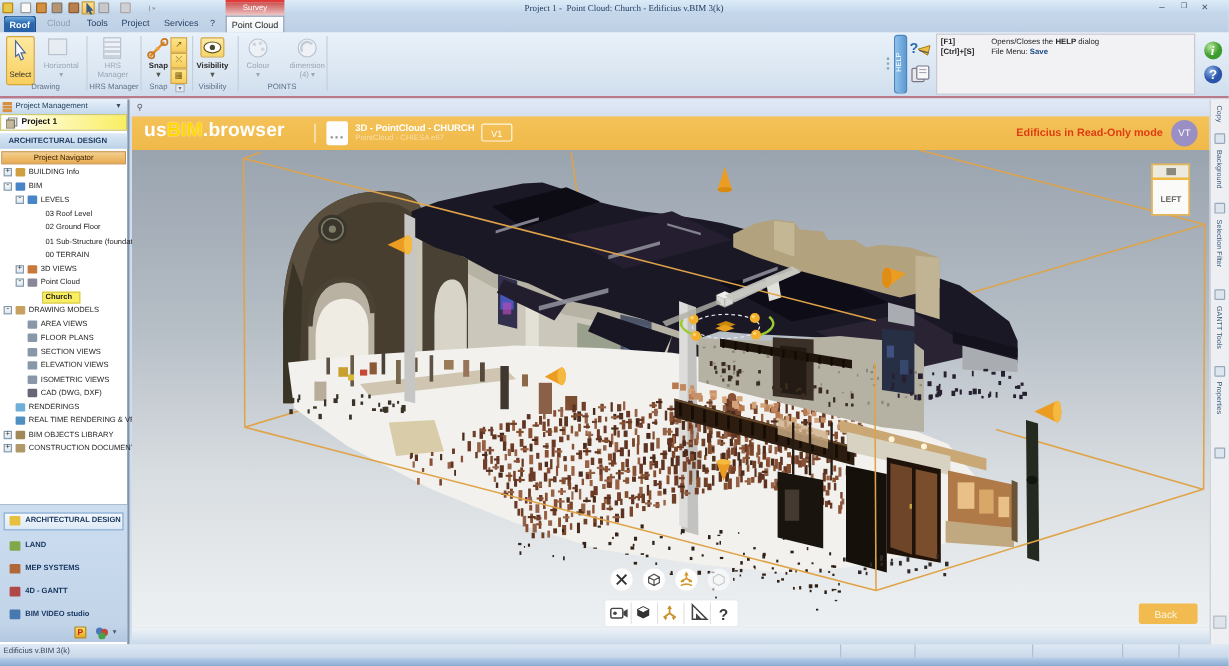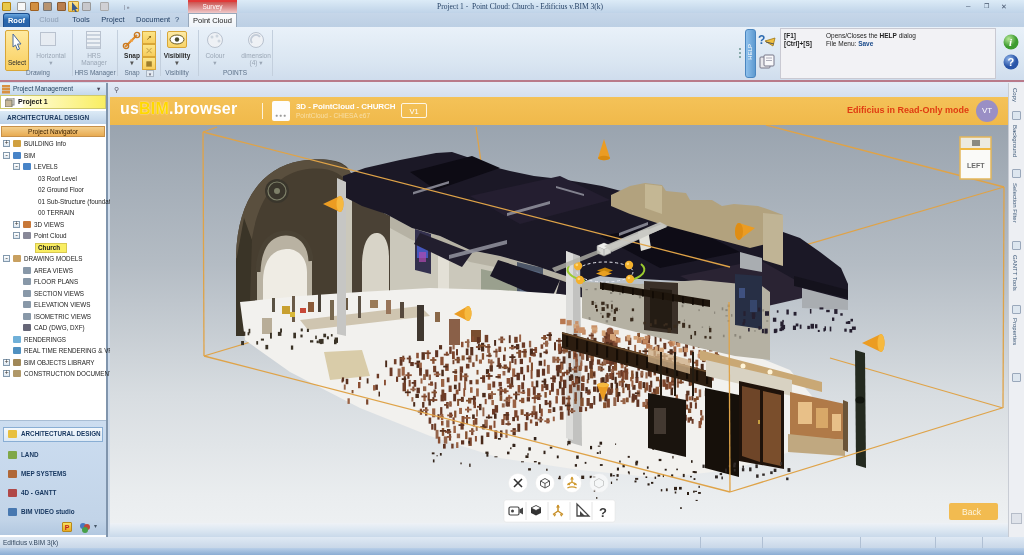--- a/index.html
+++ b/index.html
@@ -55,21 +55,21 @@
 <div class="abs" style="left:966px;top:3px;width:10px;height:7px;font-size:8px;line-height:5px;color:#44536b;">–</div>
 <div class="abs" style="left:984px;top:3px;width:10px;height:7px;font-size:6px;line-height:7px;color:#44536b;">❐</div>
 <div class="abs" style="left:1001px;top:3px;width:10px;height:7px;font-size:7px;line-height:7px;color:#44536b;">✕</div>
 <div class="abs" style="left:962px;top:18px;font-size:6px;color:#556a85;letter-spacing:5px;">▴–□✕</div>
 <div class="abs" id="tabrow"></div>
 <div class="abs" id="surveyhdr">Survey</div>
 <div id="filetab">Roof</div>
 <div class="tabl" style="left:35px;width:28px;color:#8fa0b5;">Cloud</div>
 <div class="tabl" style="left:70px;width:22px;">Tools</div>
 <div class="tabl" style="left:98px;width:30px;">Project</div>
-<div class="tabl" style="left:136px;width:30px;">Document</div>
+<div class="tabl" style="left:136px;width:30px;">Services</div>
 <div class="tabl" style="left:172px;width:10px;">?</div>
 <div id="pcloudtab">Point Cloud</div>
 <div class="abs" id="ribbon"></div>
 <div class="abs" id="ribbonline"></div>
 <div class="abs" id="midband"></div>
 <div class="abs" style="left:114px;top:86px;font-size:7px;color:#556;">⚲</div>
 <div class="abs" style="left:5px;top:30px;width:24px;height:41px;background:linear-gradient(#fee9a0,#f9cf5e);border:1px solid #d8a637;border-radius:2px;"></div>
 <svg class="abs" style="left:10px;top:33px;" width="14" height="18">
       <path d="M3 1 L11 11 L7.5 11 L9.5 16 L7.5 17 L5.5 12 L3 14 Z" fill="#fff" stroke="#4a6a9a" stroke-width="1"></path>
     </svg>

